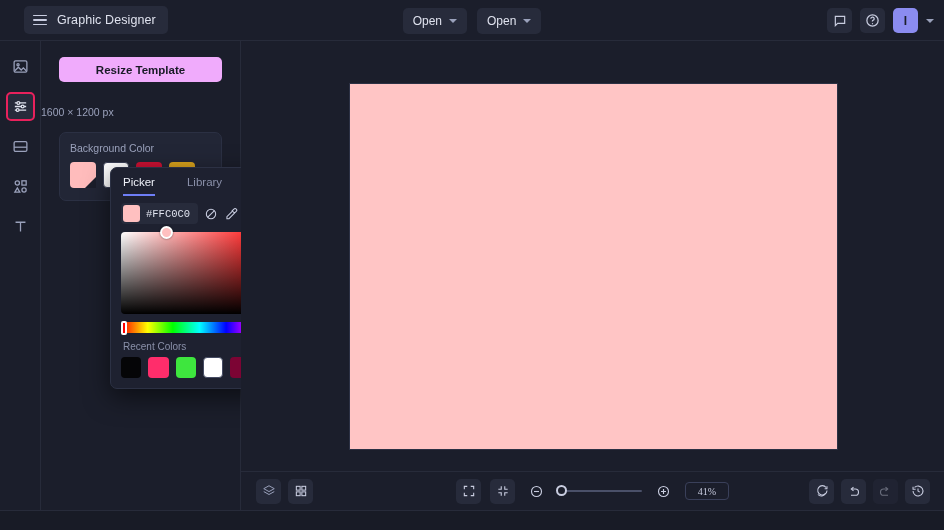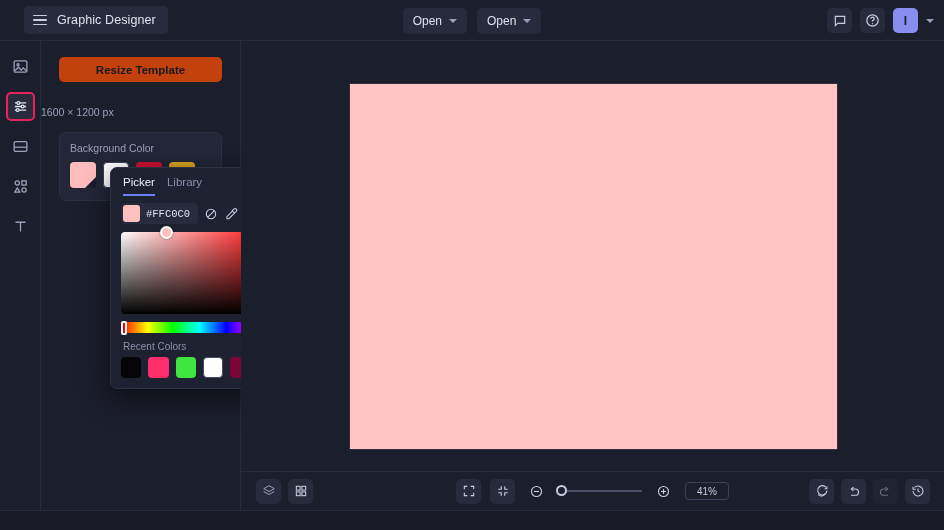--- a/index.html
+++ b/index.html
@@ -106,21 +106,21 @@
     border-left: 11px solid transparent; border-bottom: 11px solid #1b1e2b;
   }
   .sw.white { border: 1px solid #3a3f55; }
 
   
   .picker {
     position: absolute; left: 110px; top: 167px; width: 179px; height: 222px;
     background: #1e2130; border: 1px solid #2c3144; border-radius: 7px;
     box-shadow: 0 8px 26px rgba(0,0,0,.55); overflow: hidden;
   }
-  .picker-tabs { display: flex; gap: 12px; padding: 8px 12px 0 12px; }
+  .picker-tabs { display: flex; gap: 32px; padding: 8px 12px 0 12px; }
   .ptab { font-size: 11.5px; color: #8a90a9; padding-bottom: 6px; cursor: pointer; }
   .ptab.active { color: #eef0f8; border-bottom: 2px solid #6e7ef6; }
   .picker-row {
     display: flex; align-items: center; gap: 6px; padding: 7px 10px 6px 10px;
   }
   .hexbox {
     display: flex; align-items: center; gap: 6px;
     background: #272b3b; border-radius: 4px; padding: 2px 8px 2px 2px; cursor: text;
   }
   .hex-swatch { width: 17px; height: 17px; border-radius: 3px; }
@@ -167,21 +167,21 @@
   .bottombar {
     position: absolute; left: 241px; top: 471px; width: 703px; height: 39px;
     border-top: 1px solid #272b3a;
     display: flex; align-items: center;
   }
   .bb-left { display: flex; align-items: center; gap: 7px; margin-left: 15px; }
   .bb-center {
     position: absolute; left: 0; right: 0; display: flex; align-items: center;
     justify-content: center; gap: 9px; pointer-events: none;
   }
-  .bb-center > * { pointer-events: auto; }
+  .bb-center > * { pointer-events: auto; font-family: Liberation Serif, serif; }
   .bb-right { position: absolute; right: 14px; display: flex; align-items: center; gap: 7px; }
   .tool {
     width: 25px; height: 25px; border-radius: 5px; background: #272b3b;
     display: flex; align-items: center; justify-content: center; cursor: pointer;
   }
   .tool.plain { background: transparent; }
   .tool.dim { opacity: .45; }
   .zoom-track {
     width: 84px; height: 2px; background: #4a5069; border-radius: 2px; position: relative;
   }
@@ -277,21 +277,21 @@
     </div>
     <div class="rail-item">
       <svg width="17" height="17" viewBox="0 0 24 24" fill="none" stroke="#9aa1bb" stroke-width="1.8">
         <path d="M5 6h14M12 6v13"></path>
       </svg>
     </div>
   </div>
 
   <div class="panel">
 
-    <div class="resize-btn" style="background: #c2410c;">
+    <div class="resize-btn" style="background: #f0abfc;">
       <span>Resize Template</span>
     </div>
     <div class="dims">1600 × 1200 px</div>
 
     <div class="bg-card">
       <div class="bg-label">Background Color</div>
       <div class="sw-grid">
         <div class="sw sel" id="bgsw0" style="background: rgb(255, 188, 188);"></div>
         <div class="sw white" id="bgsw1" style="background: rgb(255, 255, 255);"></div>
         <div class="sw" id="bgsw2" style="background: rgb(204, 17, 51);"></div>

